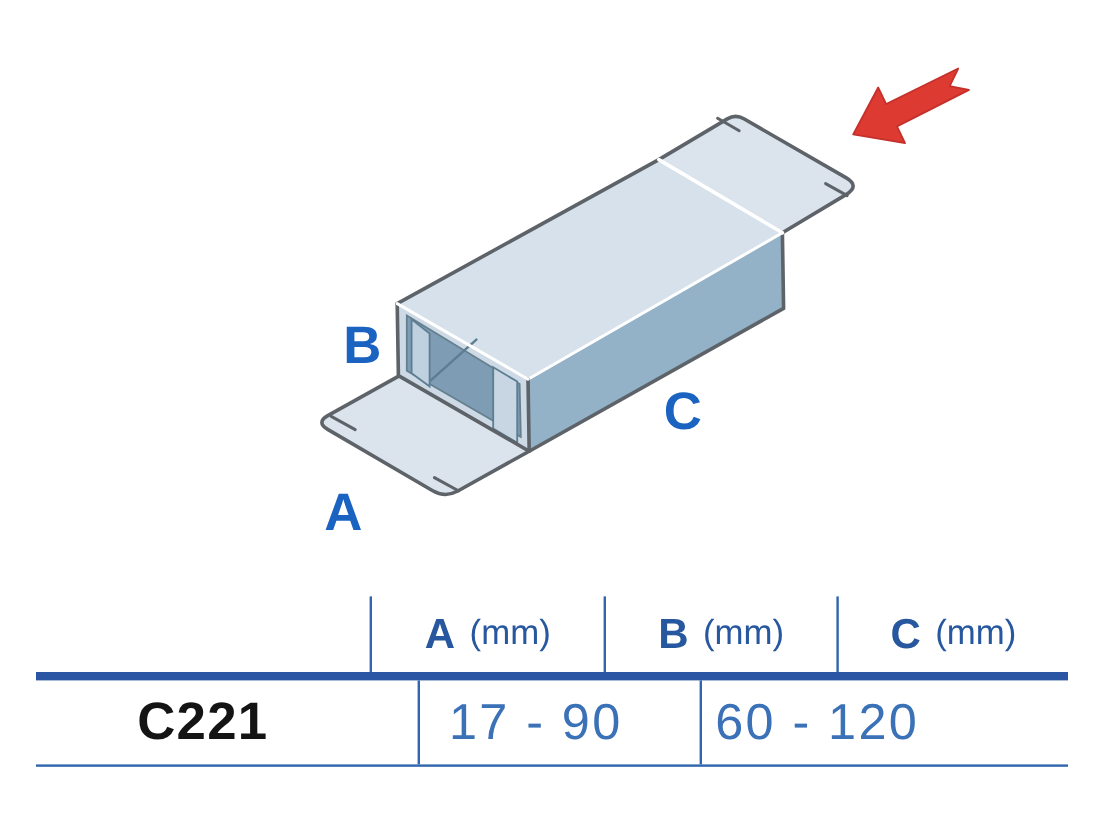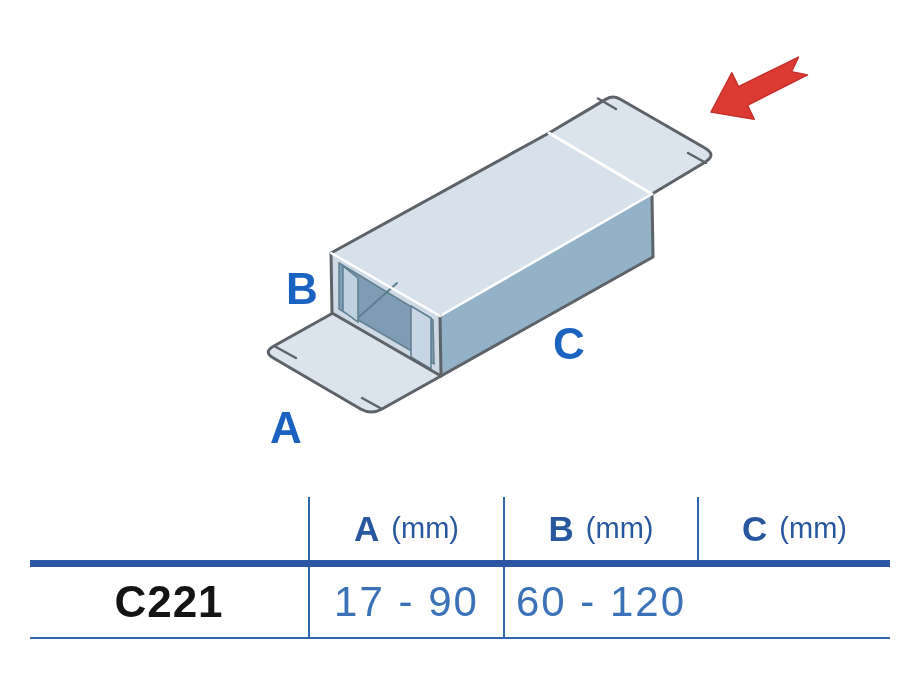--- a/index.html
+++ b/index.html
@@ -10,21 +10,21 @@
     font-family:"Liberation Sans", sans-serif;
     overflow:hidden;
   }
   .diagram-svg{position:absolute;left:0;top:0;width:921px;height:691px;}
   
   .spec-table{
     position:absolute;left:30px;top:497px;width:860px;
   }
   .row{display:grid;grid-template-columns:278px 195px 194px 193px;}
   .row.header{height:63px;}
-  .row.data{height:70px;}
+  .row.data{height:70px;gap:40px;}
   .cell{
     display:flex;align-items:center;justify-content:center;
     box-sizing:border-box;
   }
   .row .cell:nth-child(n+2){border-left:2px solid #2f66ad;}
   .hr-thick{height:7px;background:#2a56a4;}
   .hr-thin{height:2px;background:#2f66ad;}
   .col-letter{
     font-weight:bold;font-size:35px;color:#27579e;letter-spacing:1px;
   }

